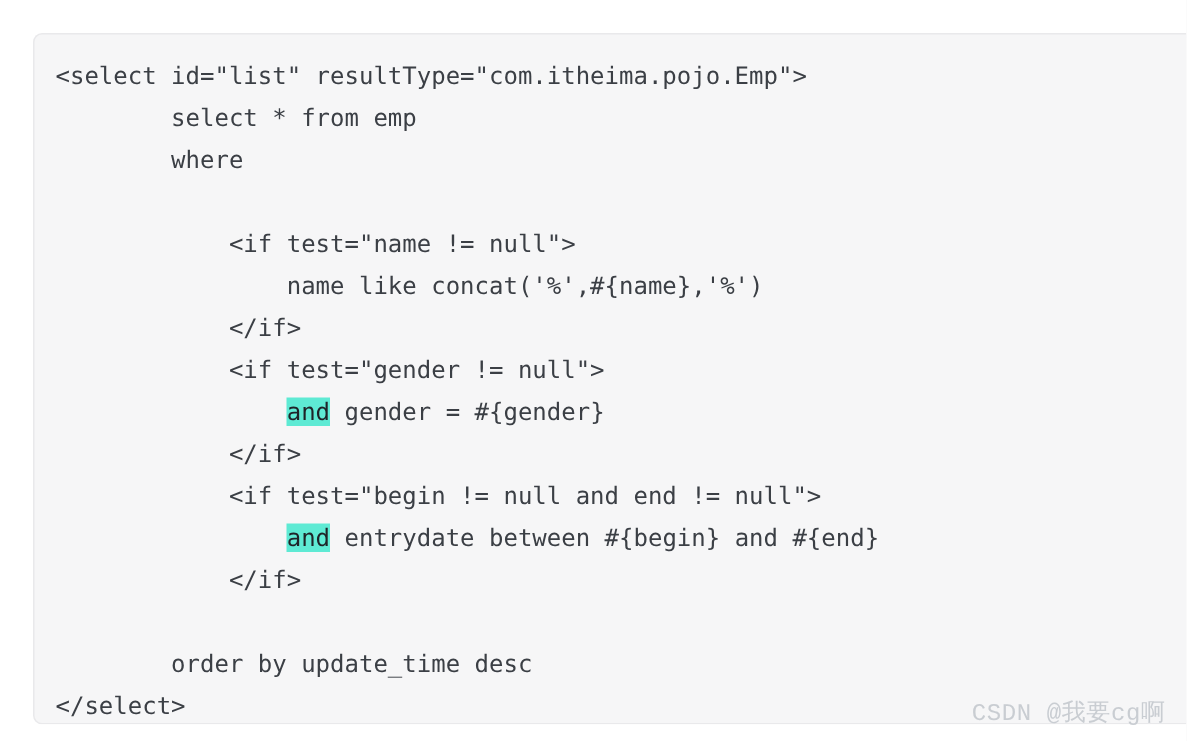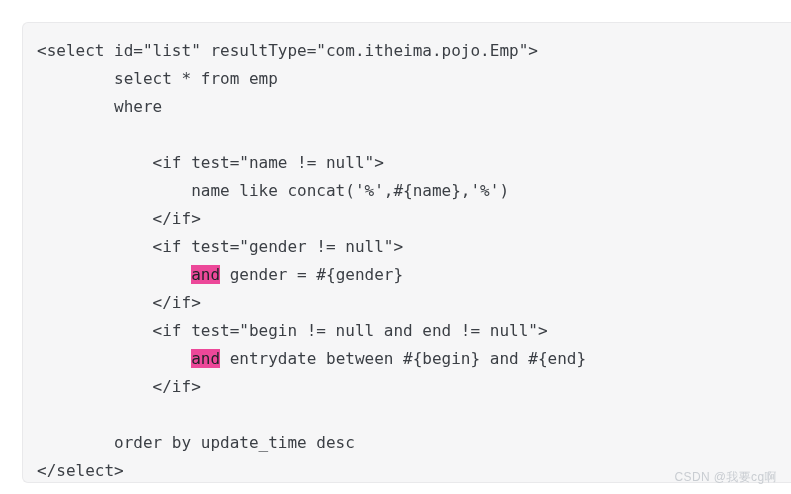--- a/index.html
+++ b/index.html
@@ -49,30 +49,30 @@
     font-size: 16px;
     line-height: 28px;
     color: #3b3f45;
   }
 
   .code-line.blank {
     height: 28px;
   }
 
   .hl {
-    background: #ec4899;
+    background: #5eead4;
     color: #1f2328;
   }
 
   #watermark {
     position: absolute;
     right: 14px;
     bottom: 8px;
-    font-family: Liberation Sans, sans-serif;
-    font-size: 12px;
+    font-family: Liberation Mono, monospace;
+    font-size: 16px;
     color: #c9cdd2;
     letter-spacing: 0.4px;
     white-space: nowrap;
     user-select: none;
   }
 </style>
 </head>
 <body>
 
 <div id="code-card">

